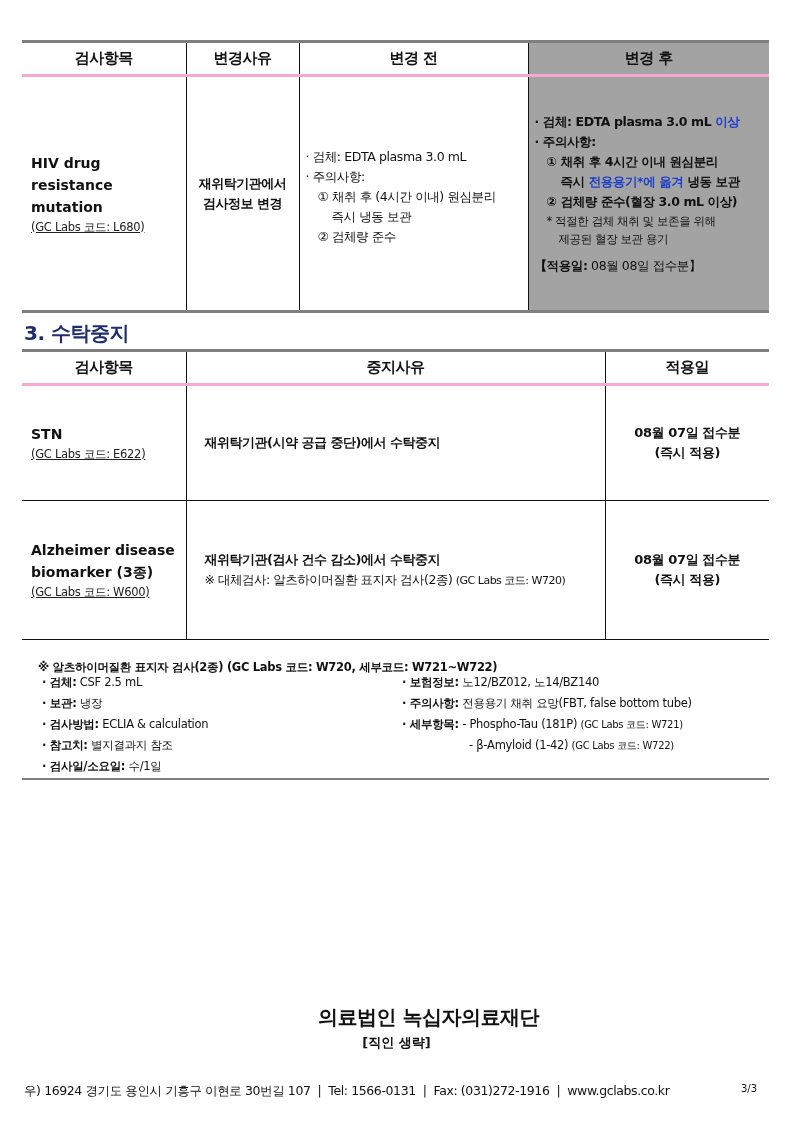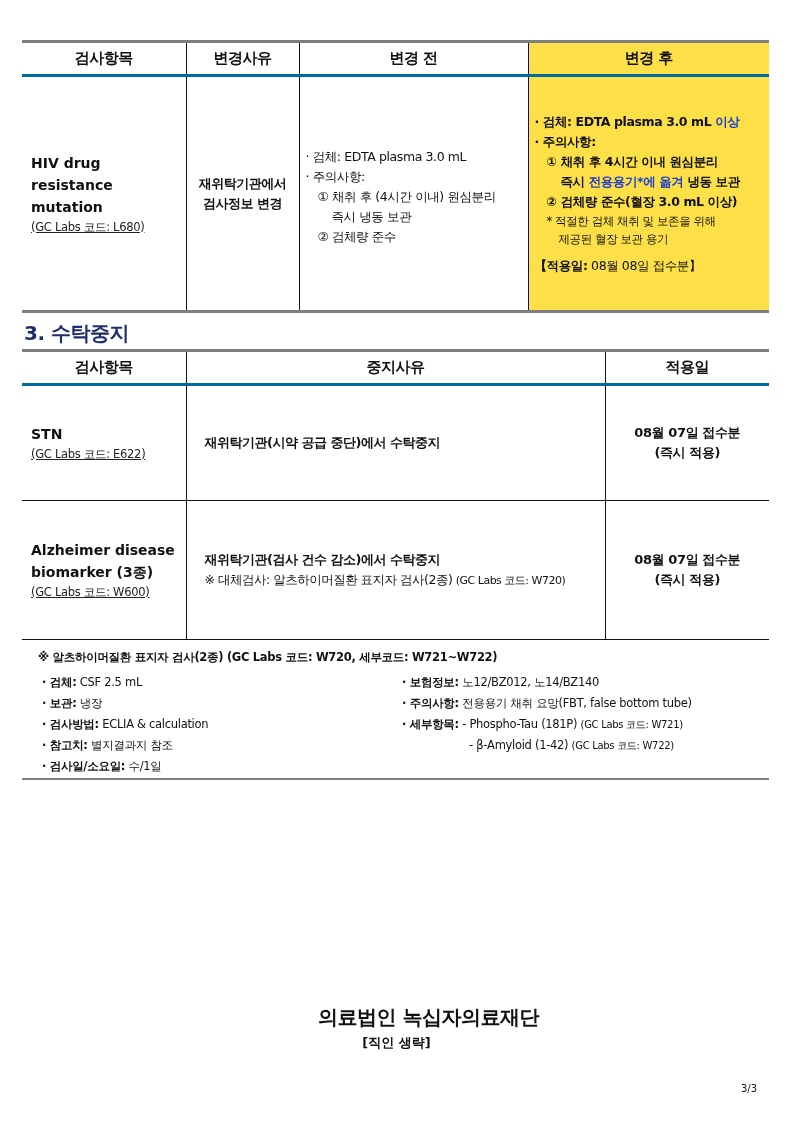--- a/index.html
+++ b/index.html
@@ -8,25 +8,25 @@
     font-family: "DejaVu Sans", "Liberation Sans", sans-serif;
     color: #111;
   }
   .page { position: absolute; left: 0; top: 0; width: 793px; height: 1122px; }
 
   table { border-collapse: collapse; position: absolute; left: 22px; width: 747px; table-layout: fixed; }
   td, th { padding: 0; vertical-align: middle; }
 
   .thead th {
     font-size: 15px; font-weight: bold; height: 31px; text-align: center;
-    border-top: 3px solid #7f7f7f; border-bottom: 3px solid #0369a1;
+    border-top: 3px solid #7f7f7f; border-bottom: 3px solid #f9a8d4;
     letter-spacing: -0.5px;
   }
   .vline { border-right: 1px solid #111; }
-  .after-bg { background: #fde047; }
+  .after-bg { background: #a3a3a3; }
 
   .t1 { top: 40px; }
   .t1 .row td { height: 233px; border-bottom: 3px solid #7f7f7f; }
 
   .item-name { font-size: 14px; font-weight: bold; line-height: 22px; padding-left: 9px !important; }
   .item-code { font-size: 11.5px; text-decoration: underline; color: #222; display: block; line-height: 18px; font-weight: normal; letter-spacing: -0.3px; }
 
   .reason { font-size: 13px; font-weight: bold; text-align: center; line-height: 20px; letter-spacing: -0.5px; }
 
   .before { font-size: 12.5px; line-height: 20px; padding-left: 6px !important; letter-spacing: -0.4px; }
@@ -51,21 +51,21 @@
   .t2 .r2 td { height: 138px; border-bottom: 1px solid #111; }
   .stop-reason { font-size: 13px; font-weight: bold; padding-left: 18px !important; line-height: 20px; letter-spacing: -0.5px; }
   .stop-sub { font-size: 12.5px; font-weight: normal; display: block; }
   .stop-sub .small { font-size: 11px; }
   .apply { font-size: 13px; font-weight: bold; text-align: center; line-height: 20px; letter-spacing: -0.4px; }
 
   .info {
     position: absolute; left: 22px; top: 640px; width: 747px; height: 138px;
     border-bottom: 2px solid #7f7f7f;
   }
-  .info-title { position: absolute; left: 16px; top: 10px; font-size: 11.5px; font-weight: bold; letter-spacing: -0.3px; }
+  .info-title { position: absolute; left: 16px; top: 20px; font-size: 11.5px; font-weight: bold; letter-spacing: -0.3px; }
   .info-col { position: absolute; top: 32px; font-size: 11.5px; line-height: 21px; letter-spacing: -0.3px; }
   .info-col.left { left: 20px; }
   .info-col.right { left: 380px; }
   .info-col .k { font-weight: bold; }
   .info-col .tiny { font-size: 10px; }
   .info-col .cont { padding-left: 67px; display: block; }
 
   .org { position: absolute; left: 0; width: 793px; top: 1004px; text-align: center; font-size: 20px; font-weight: bold; letter-spacing: -0.5px; padding-left: 32px; }
   .org-sub { position: absolute; left: 0; width: 793px; top: 1034px; text-align: center; font-size: 13px; font-weight: bold; }
 
@@ -183,15 +183,18 @@
       <div><span class="k">· 세부항목:</span><span> - Phospho-Tau (181P) </span><span class="tiny">(GC Labs 코드: W721)</span></div>
       <div>
           <span class="cont"><span>- β-Amyloid (1-42) </span><span class="tiny">(GC Labs 코드: W722)</span></span>
         </div>
     </div>
   </div>
 
   <div class="org">의료법인 녹십자의료재단</div>
   <div class="org-sub">[직인 생략]</div>
 
+  <div class="footer">
+    <span>우) 16924 경기도 용인시 기흥구 이현로 30번길 107</span><span class="sep">|</span><span>Tel: 1566-0131</span><span class="sep">|</span><span>Fax: (031)272-1916</span><span class="sep">|</span><span>www.gclabs.co.kr</span>
+  </div>
   <div class="pageno">3/3</div>
 
 </div>
 
 </body></html>

